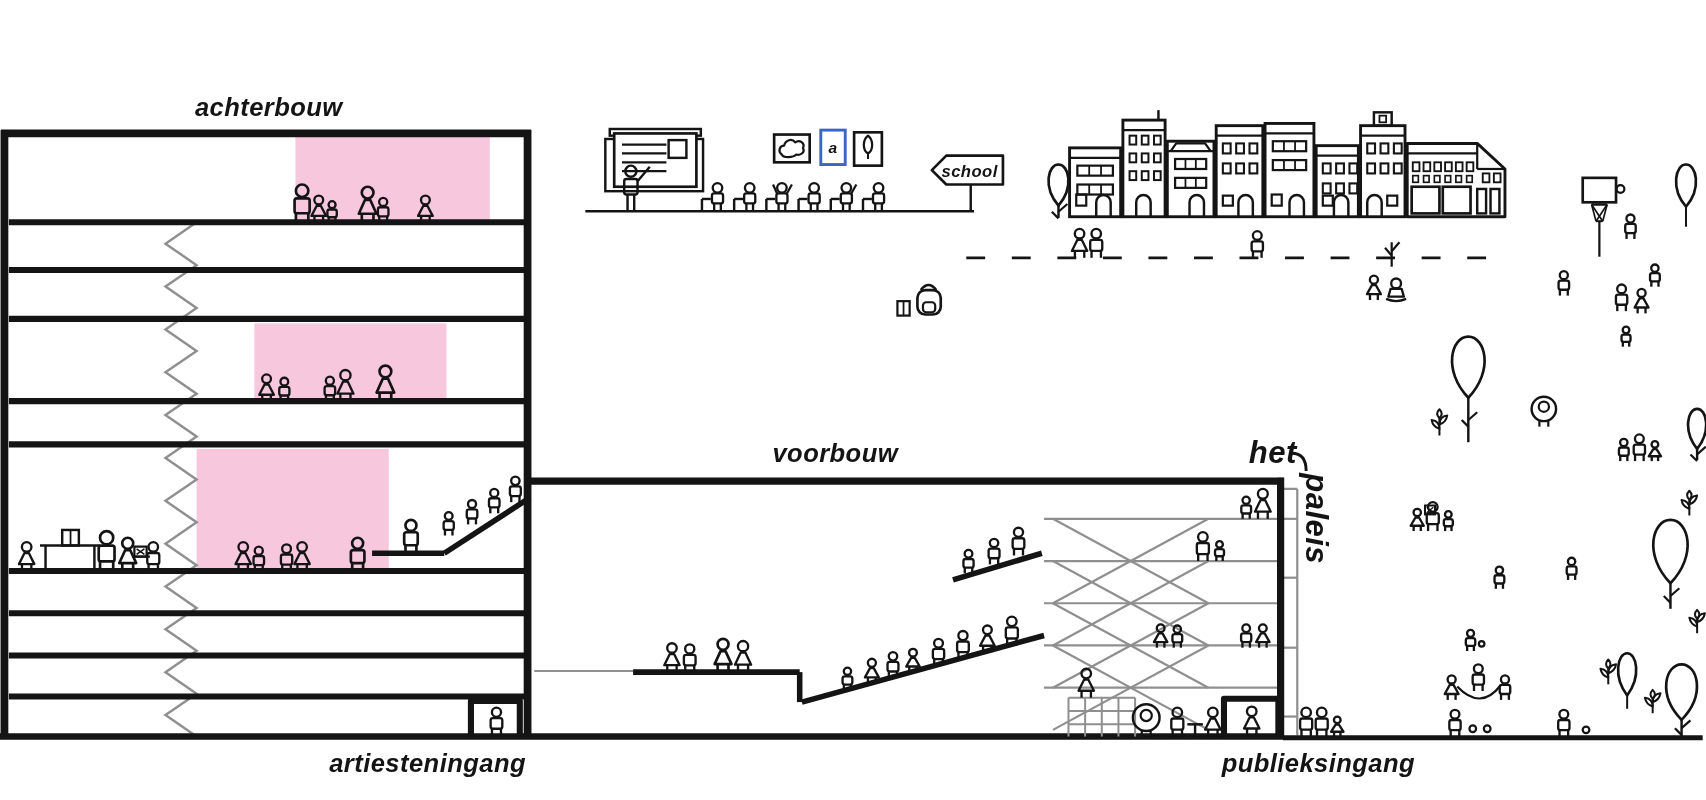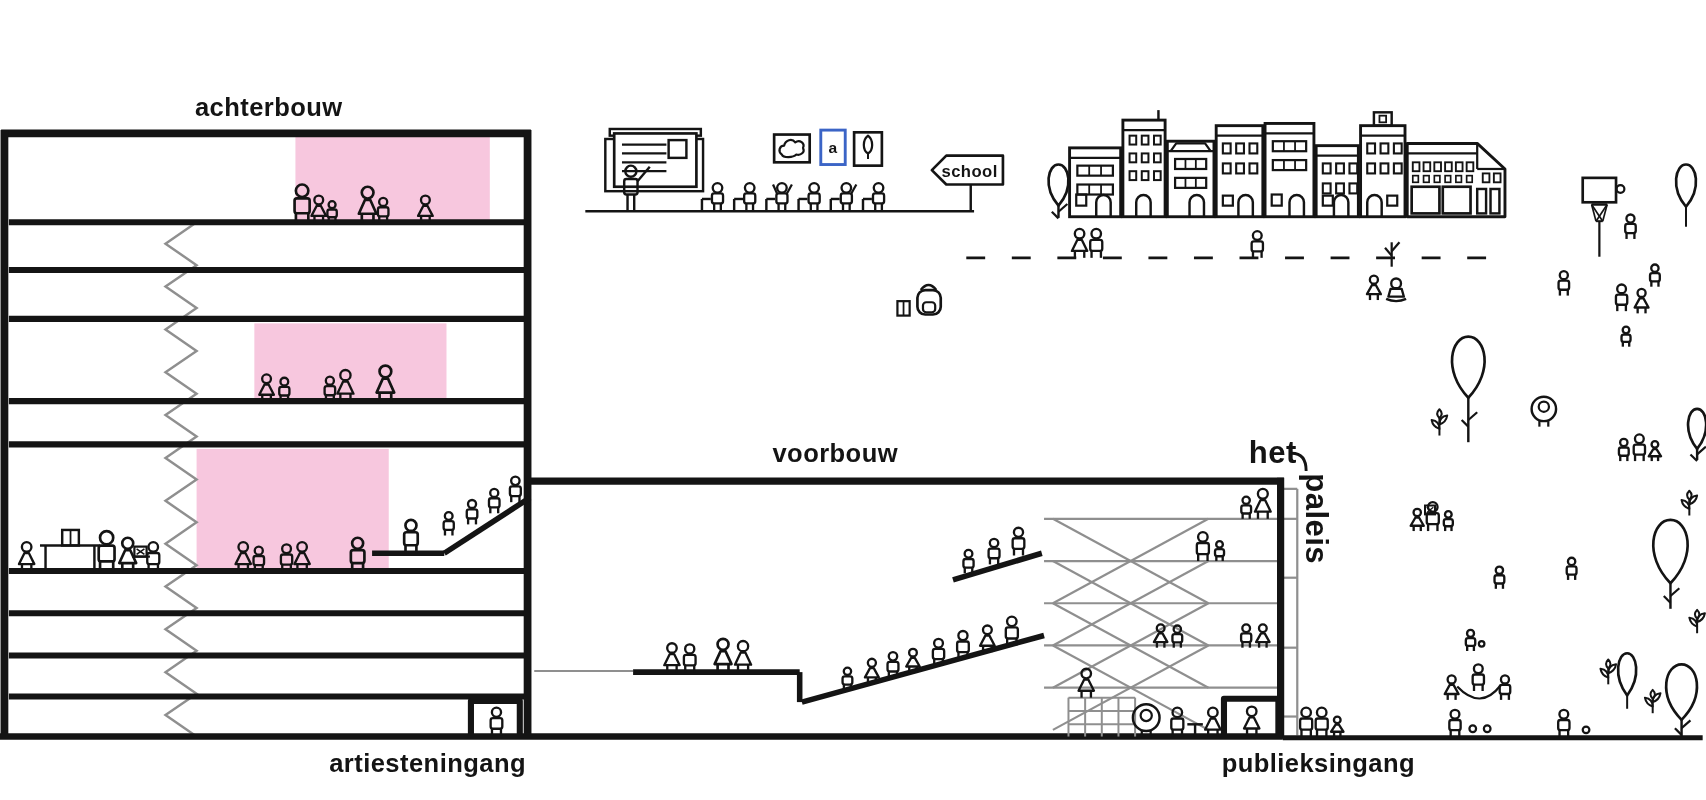--- a/index.html
+++ b/index.html
@@ -1,17 +1,17 @@
 <!DOCTYPE html>
 <html><head>
 <meta charset="utf-8">
 <style>
   html,body{margin:0;padding:0;background:#ffffff;}
   .stage{position:relative;width:1706px;height:800px;background:#fff;overflow:hidden;
-         font-family:"Liberation Sans", sans-serif;}
+         font-family:"Liberation Sans", sans-serif;font-style:italic;}
   svg{position:absolute;left:0;top:0;overflow:visible;}
   text{font-family:"Liberation Sans", sans-serif;font-weight:700;fill:#141414;letter-spacing:.4px;}
   .lab{font-size:23px;}
   .big{font-size:28px;}
   .sign-txt{font-size:15px;}
   .frame-txt{font-size:14px;font-weight:700;}
 </style>
 </head>
 <body>
 

